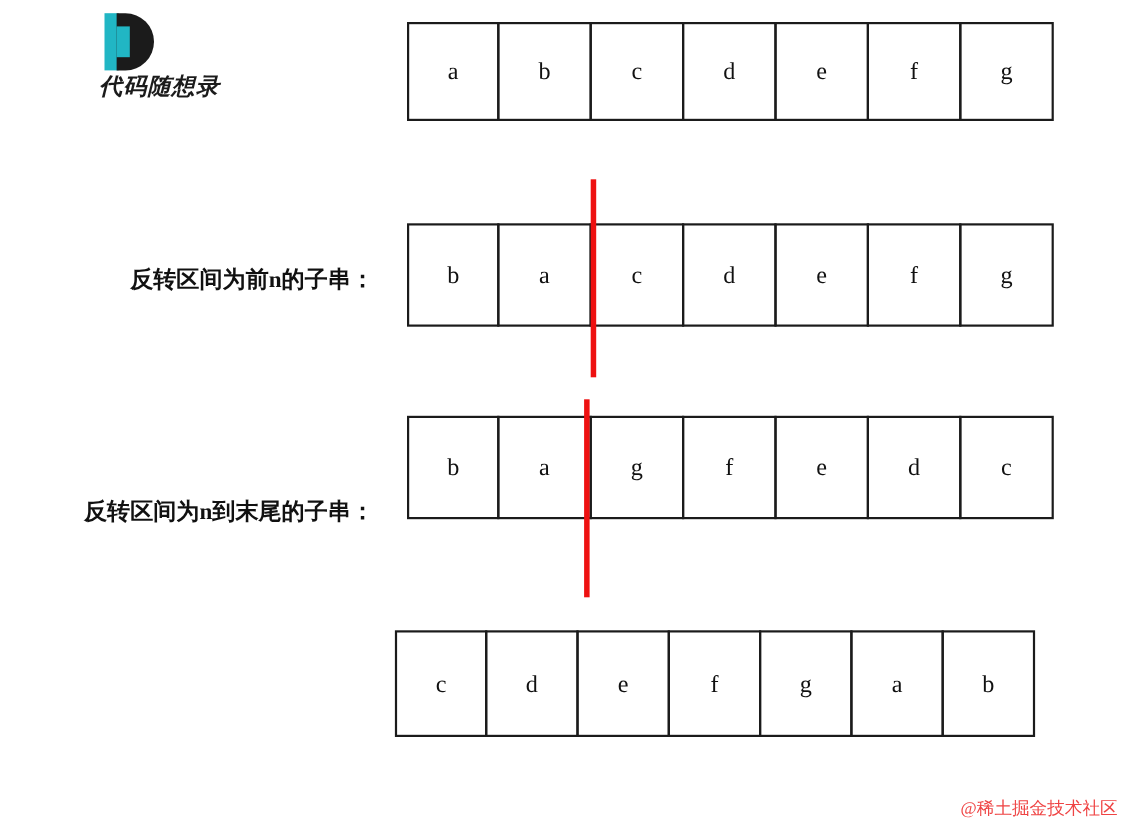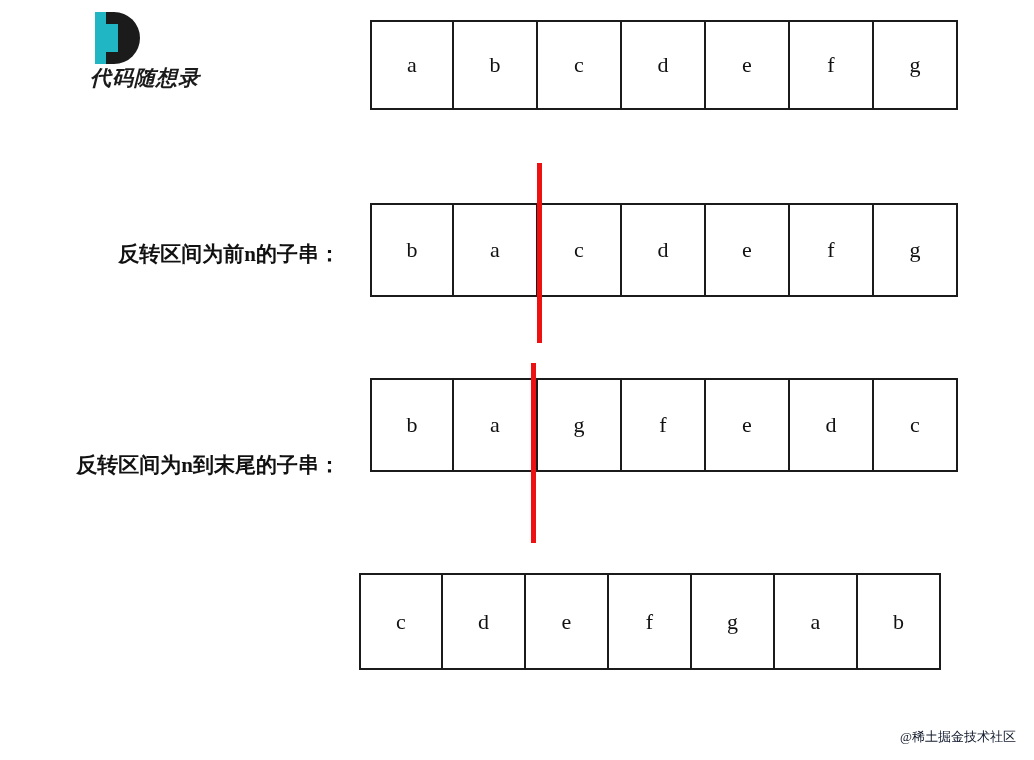--- a/index.html
+++ b/index.html
@@ -113,22 +113,22 @@
     width: 5px;
     background: #ee1111;
   }
 
   
   .watermark {
     position: absolute;
     right: 18px;
     bottom: 14px;
     font-family: "Liberation Serif", serif;
-    font-size: 13px;
-    color: #0f172a;
+    font-size: 16px;
+    color: #ef4444;
     white-space: nowrap;
   }
 </style>
 </head>
 <body>
 
 <div class="stage">
 
   <div class="logo">
     <div class="logo-mark">

